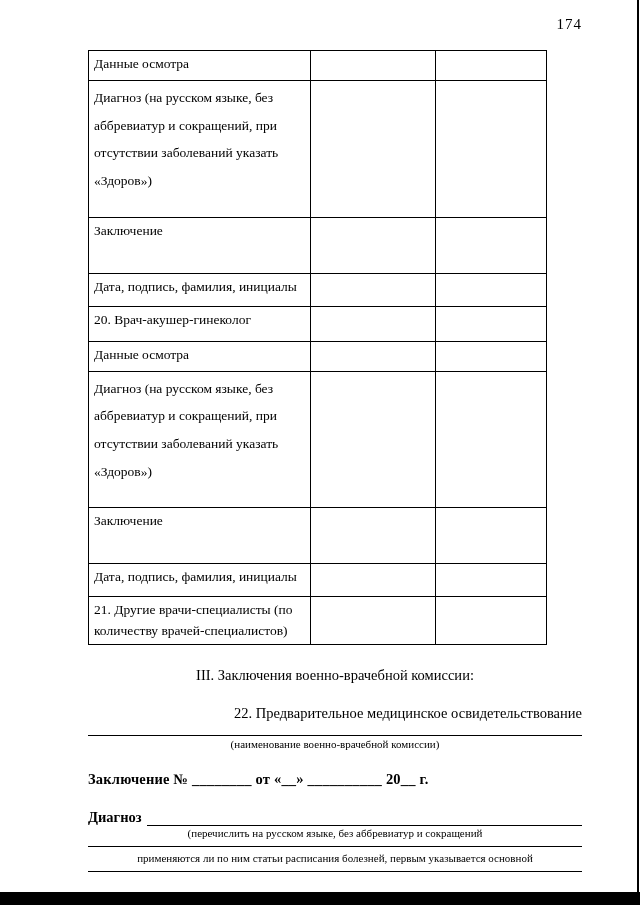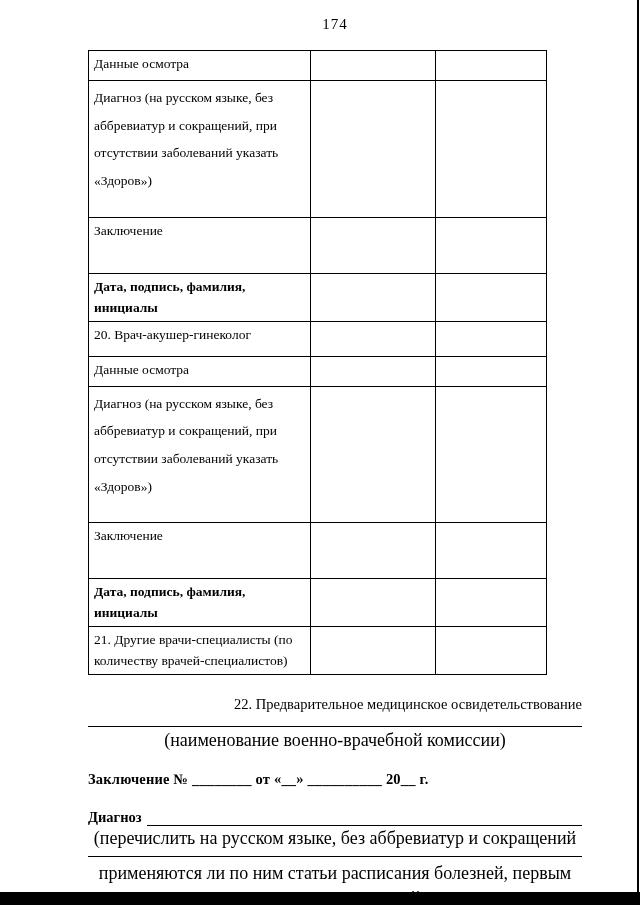--- a/index.html
+++ b/index.html
@@ -6,44 +6,44 @@
   .page {
     position: relative;
     width: 640px;
     height: 905px;
     background: #ffffff;
     font-family: "Liberation Serif", serif;
     color: #000;
     overflow: hidden;
   }
   .content { margin-left: 88px; width: 494px; padding-top: 16px; }
-  .page-number { text-align: center; font-size: 15px; letter-spacing: 1px; }
+  .page-number { text-align: right; font-size: 15px; letter-spacing: 1px; }
 
   .exam-table { border-collapse: collapse; margin-top: 17px; width: 458px; table-layout: fixed; }
   .exam-table td {
     border: 1.3px solid #000;
     vertical-align: top;
     font-size: 13.5px;
     padding: 3px 5px 2px 5px;
     line-height: 1.55;
   }
   col.c1 { width: 222px; }
   col.c2 { width: 125px; }
   col.c3 { width: 111px; }
   tr.rt-small td { height: 24px; }
   tr.rt-doc   td { height: 29px; }
-  tr.rt-date  td { height: 27px; font-weight: bold; }
+  tr.rt-date  td { height: 27px; }
   tr.rt-concl td { height: 50px; margin-top: 12px; }
   tr.rt-last  td { height: 40px; }
   tr.rt-diag td.lbl { line-height: 2.05; padding-bottom: 22px; }
 
   .section-heading { text-align: center; margin-top: 22px; font-size: 14.5px; }
   .item22 { margin-top: 21px; font-size: 14.5px; text-align: right; }
   .fill-line { border-bottom: 1.3px solid #000; height: 13px; }
-  .caption { font-size: 18px; text-align: center; line-height: 1.4; }
+  .caption { font-size: 11px; text-align: center; line-height: 1.4; }
   .commission-caption { margin-top: 1px; }
   .conclusion { font-size: 14.5px; font-weight: bold; margin-top: 18px; letter-spacing: 0.2px; }
   .diagnosis-row { display: flex; margin-top: 21px; font-size: 14.5px; align-items: flex-end; }
   .diagnosis-label { font-weight: bold; margin-right: 5px; }
   .uline { flex: 1; border-bottom: 1.3px solid #000; height: 16px; }
   .rule { border-bottom: 1.3px solid #000; margin-top: 5px; }
   .note1 { margin-top: 4px; }
   .note2 { margin-top: 23px; }
 
   .artifact-right  { position: absolute; top: 0; right: 1px; width: 2px; height: 905px; background: #000; }
@@ -110,20 +110,21 @@
           <td class="blank"></td>
         </tr>
         <tr class="rt-last">
           <td class="lbl">21. Другие врачи-специалисты (по количеству врачей-специалистов)</td>
           <td class="blank"></td>
           <td class="blank"></td>
         </tr>
       </tbody>
     </table>
 
+    <div class="section-heading">III. Заключения военно-врачебной комиссии:</div>
 
     <div class="item22">22. Предварительное медицинское освидетельствование</div>
 
     <div class="fill-line"></div>
     <div class="caption commission-caption">(наименование военно-врачебной комиссии)</div>
 
     <div class="conclusion">Заключение № ________ от «__» __________ 20__ г.</div>
 
     <div class="diagnosis-row">
       <span class="diagnosis-label">Диагноз</span>

